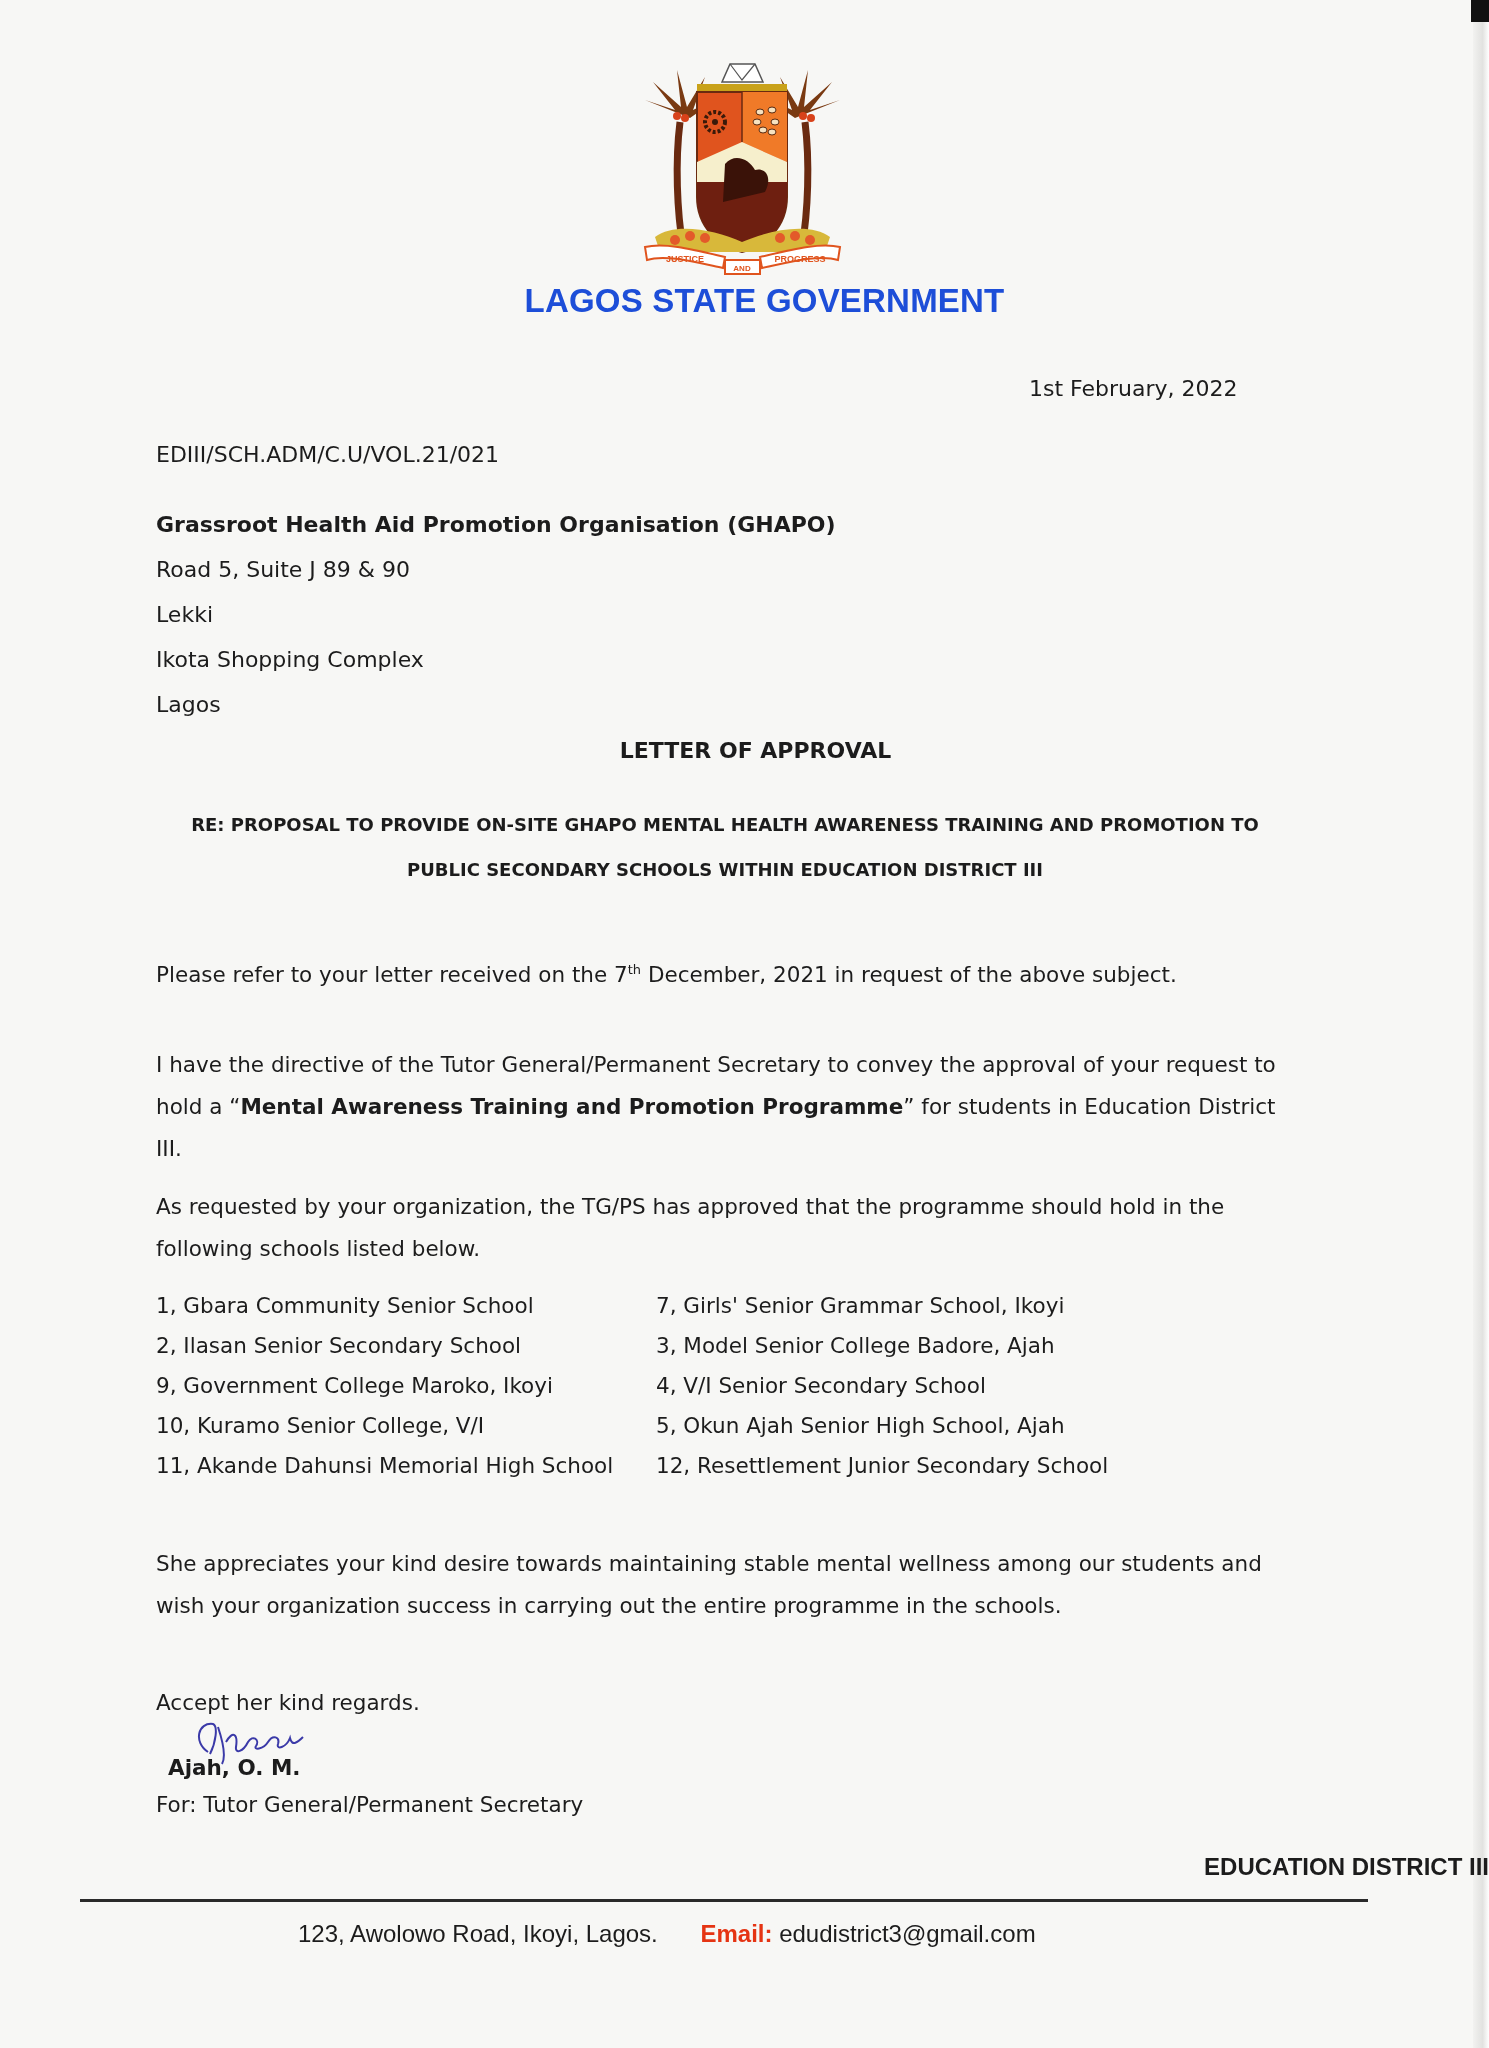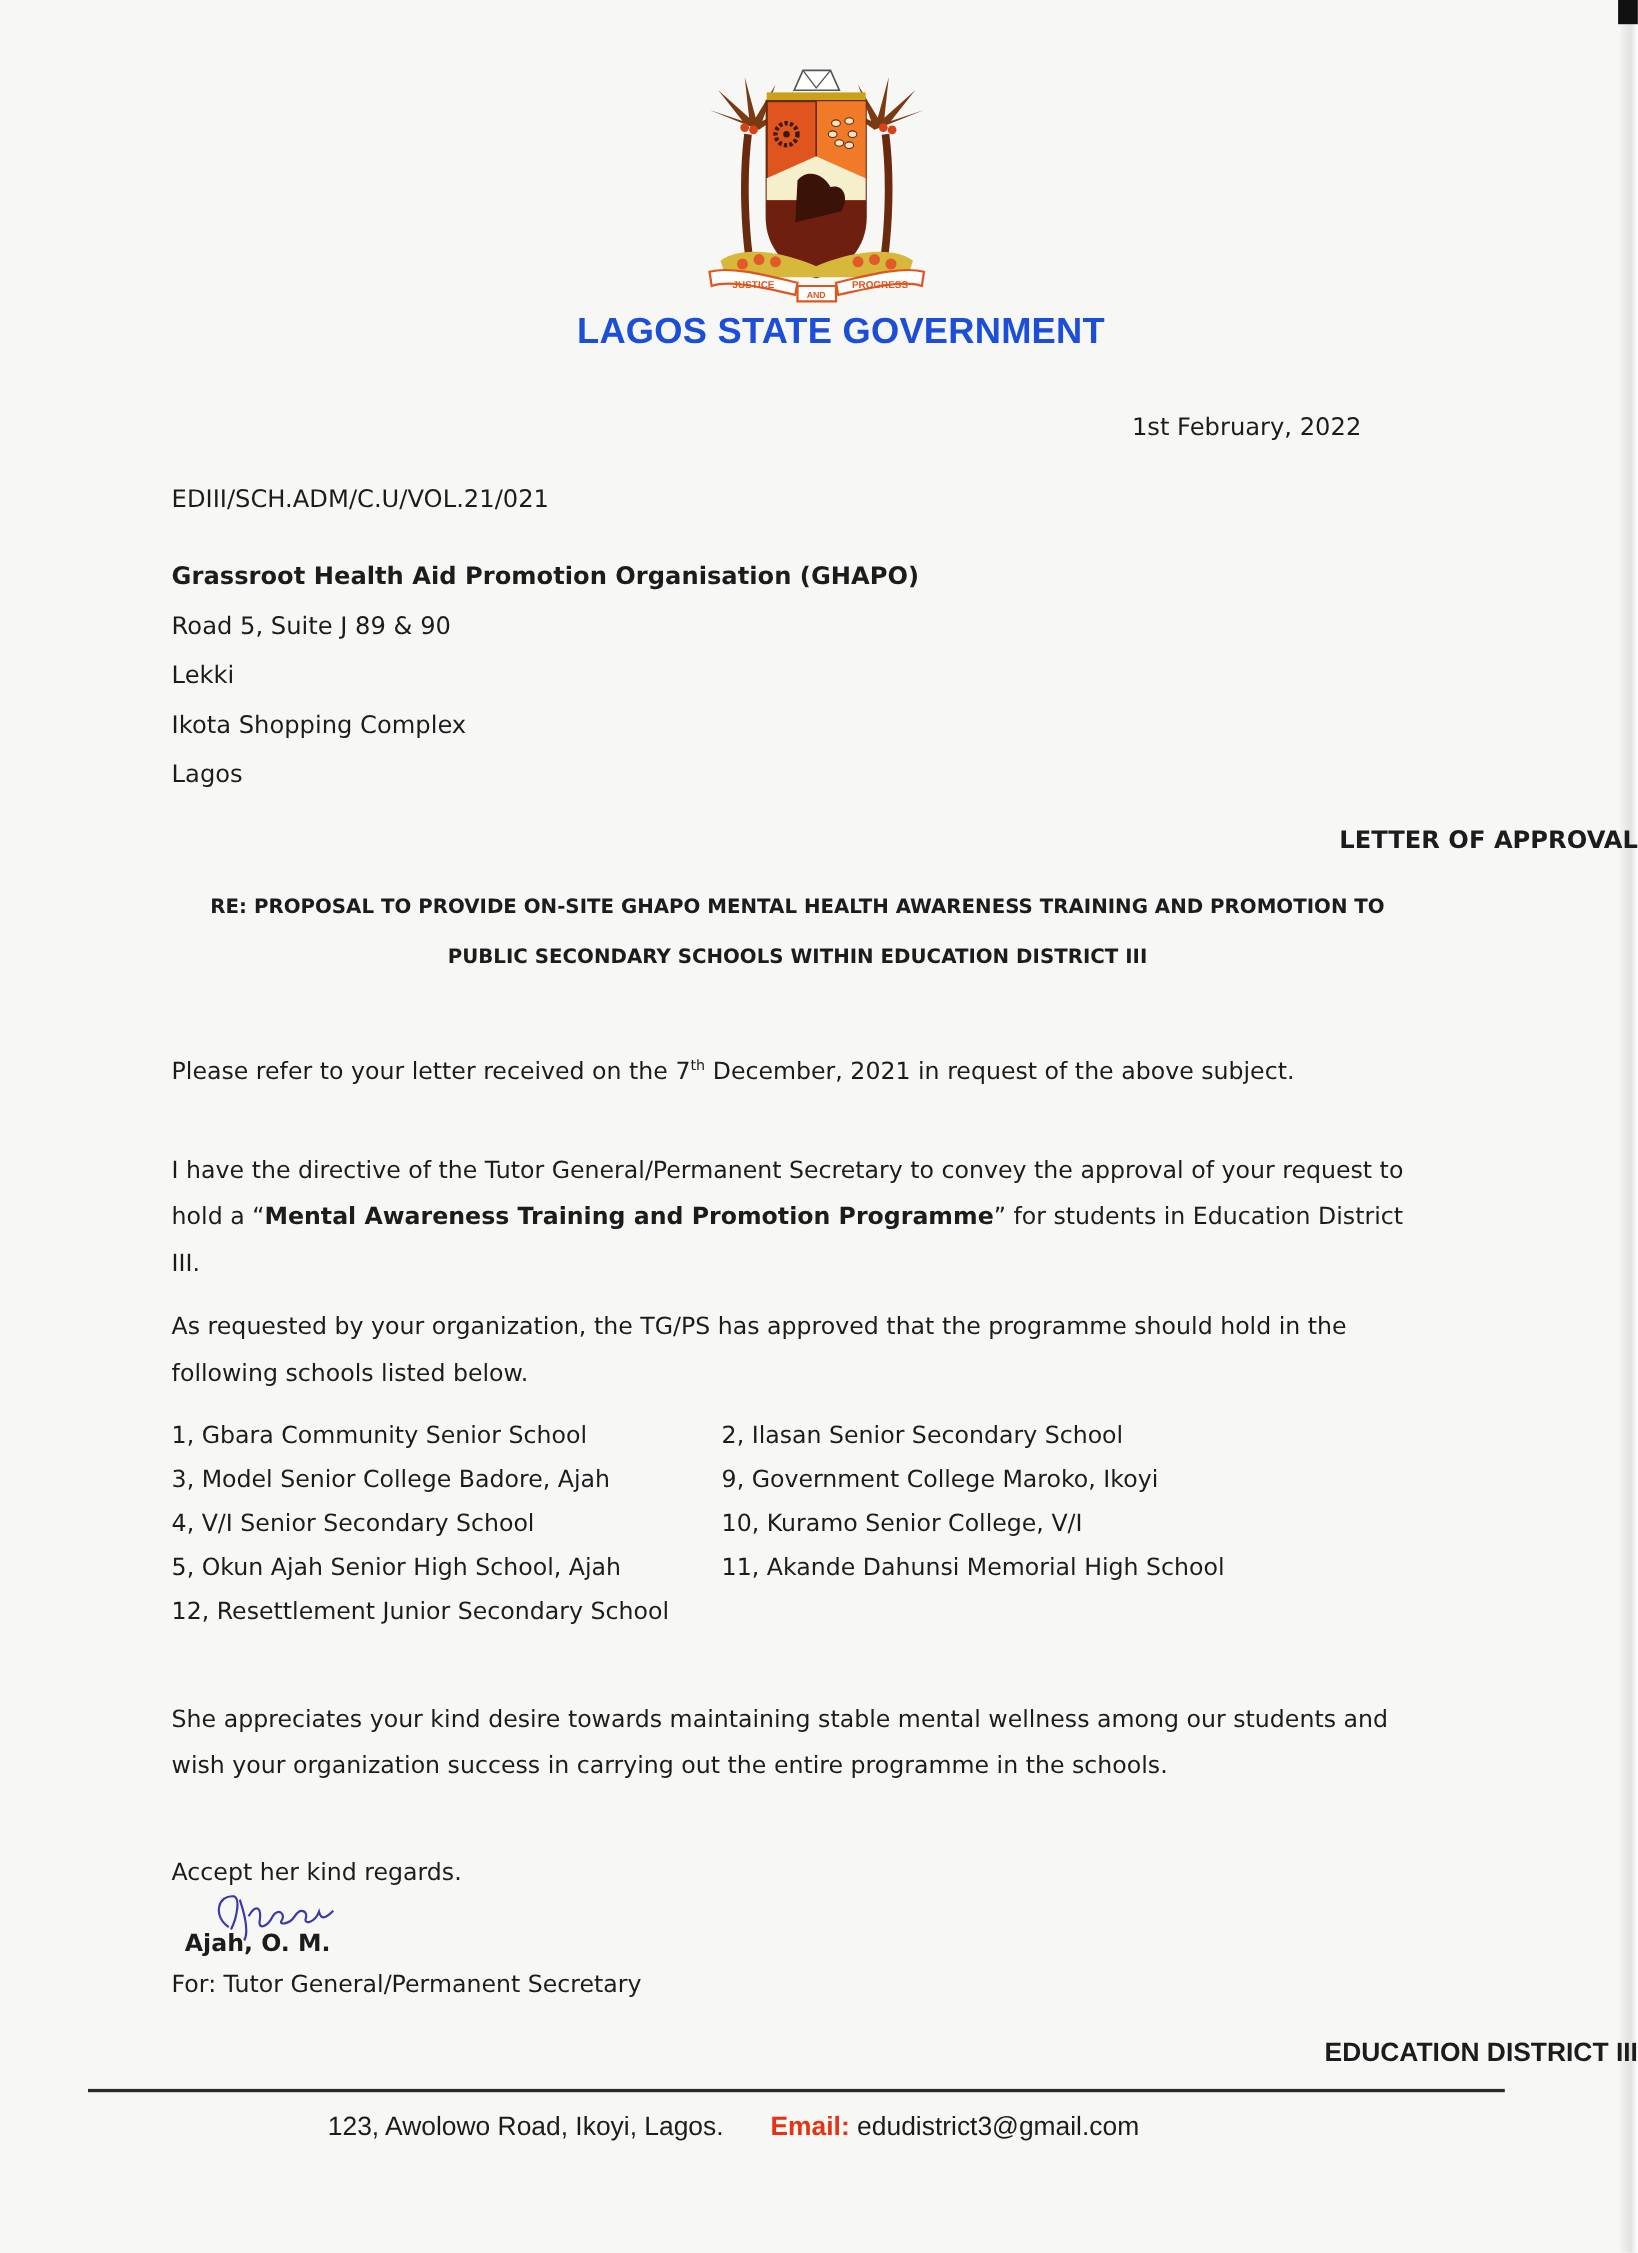--- a/index.html
+++ b/index.html
@@ -21,22 +21,22 @@
     position: absolute; left: 0; right: 0; top: 282px; text-align: center;
     padding-left: 40px;
     font-family: "Liberation Sans", sans-serif; font-weight: bold;
     font-size: 33px; letter-spacing: 0.2px;
   }
   .date { position: absolute; left: 1029px; top: 376px; font-size: 22px; }
   .ref { position: absolute; left: 156px; top: 442px; font-size: 22px; }
   .addressee { position: absolute; left: 156px; top: 502px; font-size: 22px; line-height: 45px; }
   .addressee .org { font-weight: bold; }
   .heading-letter {
-    position: absolute; left: 0; right: 0; top: 738px; text-align: right;
-    padding-left: 22px; font-size: 22px; font-weight: bold; margin-top: 14px;
+    position: absolute; left: 0; right: 0; top: 738px; text-align: center;
+    padding-left: 22px; font-size: 22px; font-weight: bold;
   }
   .heading-re {
     position: absolute; left: 180px; width: 1090px; top: 802px; text-align: center;
     font-size: 18px; font-weight: bold; line-height: 45px;
   }
   .para { position: absolute; left: 156px; width: 1135px; font-size: 21.5px; line-height: 42px; }
   .p1 { top: 954px; }
   .p2 { top: 1044px; }
   .p3 { top: 1186px; }
   .p4 { top: 1543px; }
@@ -141,20 +141,21 @@
 <div class="heading-re">RE: PROPOSAL TO PROVIDE ON-SITE GHAPO MENTAL HEALTH AWARENESS TRAINING AND PROMOTION TO PUBLIC SECONDARY SCHOOLS WITHIN EDUCATION DISTRICT III</div>
 
 <div class="para p1"><span>Please refer to your letter received on the 7</span><span class="sup">th</span><span> December, 2021 in request of the above subject.</span></div>
 
 <div class="para p2"><span>I have the directive of the Tutor General/Permanent Secretary to convey the approval of your request to hold a “</span><b>Mental Awareness Training and Promotion Programme</b><span>” for students in Education District III.</span></div>
 
 <div class="para p3">As requested by your organization, the TG/PS has approved that the programme should hold in the following schools listed below.</div>
 
 <div class="schools">
   <div>1, Gbara Community Senior School</div>
+  <div>7, Girls' Senior Grammar School, Ikoyi</div>
   <div>2, Ilasan Senior Secondary School</div>
   <div>3, Model Senior College Badore, Ajah</div>
   <div>9, Government College Maroko, Ikoyi</div>
   <div>4, V/I Senior Secondary School</div>
   <div>10, Kuramo Senior College, V/I</div>
   <div>5, Okun Ajah Senior High School, Ajah</div>
   <div>11, Akande Dahunsi Memorial High School</div>
   <div>12, Resettlement Junior Secondary School</div>
 </div>
 

